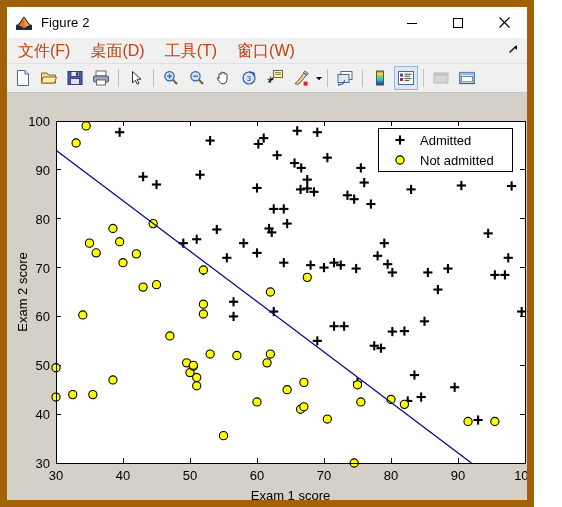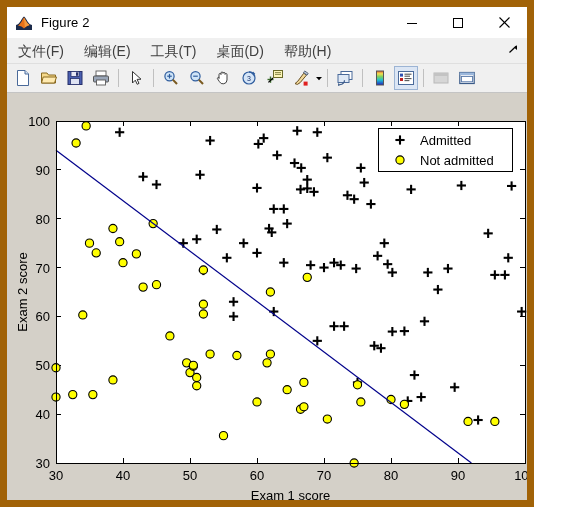--- a/index.html
+++ b/index.html
@@ -59,22 +59,22 @@
   
   #menubar {
     height: 25px;
     background: #f0f0f0;
     display: flex;
     align-items: center;
     border-bottom: 1px solid #dfdfdf;
     position: relative;
   }
   .menu-item {
-    font-size: 14px;
-    color: #404040;
+    font-size: 16px;
+    color: #c2410c;
     padding: 3px 9px 3px 9px;
     margin-left: 2px;
     white-space: nowrap;
     line-height: 16px;
   }
   #dock-arrow {
     position: absolute;
     right: 8px;
     top: 5px;
     width: 12px;
@@ -166,24 +166,23 @@
     <div class="winbtn">
       <svg width="13" height="13" viewBox="0 0 13 13">
         <line x1="1.5" y1="1.5" x2="11.5" y2="11.5" stroke="#000000" stroke-width="1.1"></line>
         <line x1="11.5" y1="1.5" x2="1.5" y2="11.5" stroke="#000000" stroke-width="1.1"></line>
       </svg>
     </div>
   </div>
 
   <div id="menubar">
     <div class="menu-item">文件(F)</div>
-    <div class="menu-item">编辑(E)</div>
+    <div class="menu-item">桌面(D)</div>
     <div class="menu-item">工具(T)</div>
-    <div class="menu-item">桌面(D)</div>
-    <div class="menu-item">帮助(H)</div>
+    <div class="menu-item">窗口(W)</div>
     <svg id="dock-arrow" viewBox="0 0 12 12">
       <path d="M10 2 L10 7 L7.6 5 Z" fill="#000000"></path>
       <path d="M2.5 9.5 L9 3.2" stroke="#000000" stroke-width="1.2" fill="none"></path>
     </svg>
   </div>
 
   <div id="toolbar">
 
     <div class="tb-btn">
       <svg width="18" height="18" viewBox="0 0 18 18">

